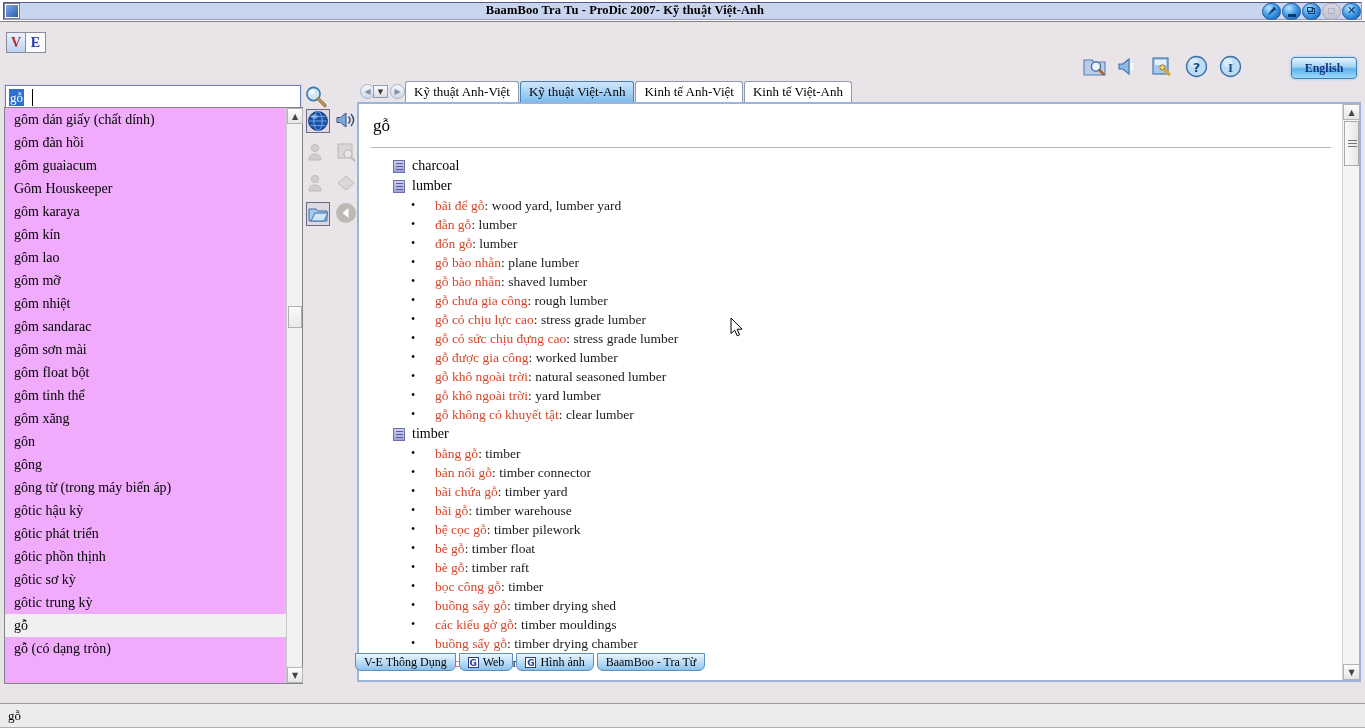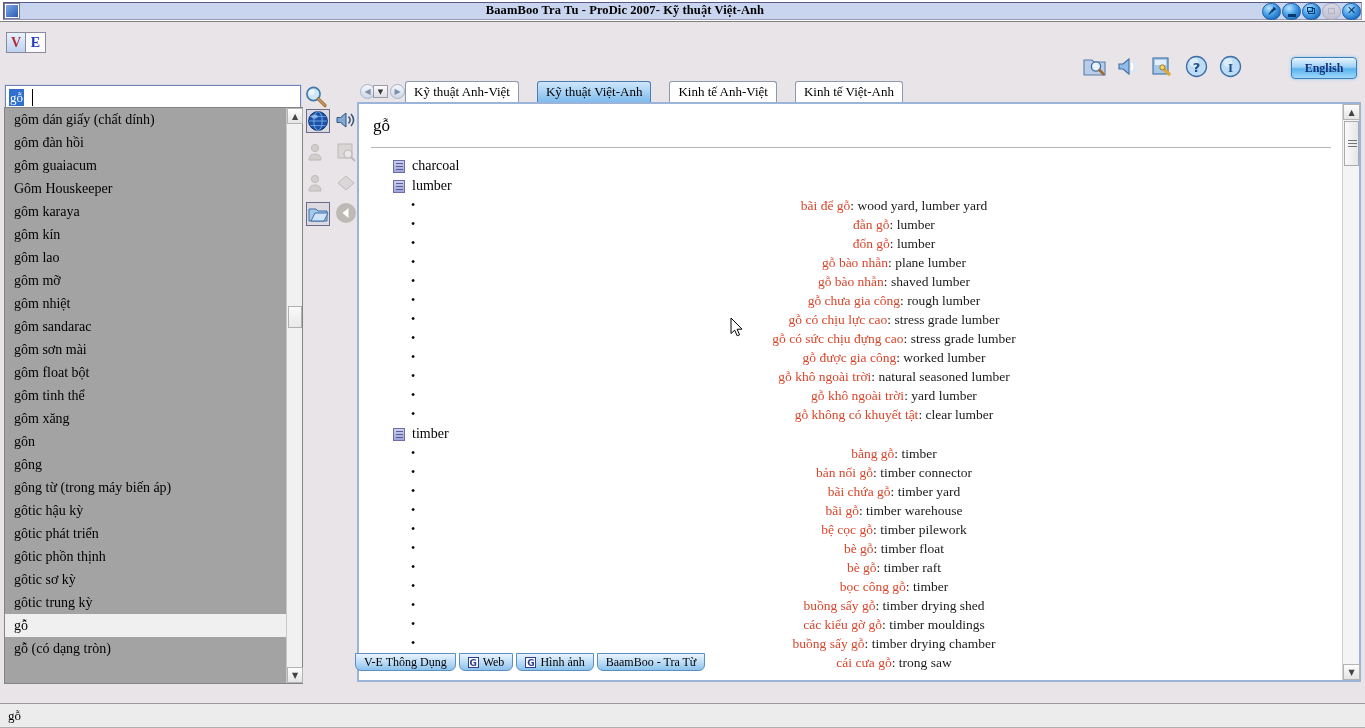--- a/index.html
+++ b/index.html
@@ -132,21 +132,21 @@
     border: 1px solid #3f7fb8;
     box-shadow: 0 0 3px #86c8ef;
     display: flex; align-items: center; justify-content: center;
     font-family: "Liberation Serif", serif;
     font-size: 12px; font-weight: bold; color: #16327a;
   }
 
   
   #wordlist-frame {
     position: absolute; left: 4px; top: 107px; width: 299px; height: 577px;
-    background: #a3a3a3;
+    background: #f0abfc;
     border: 1px solid #848484;
   }
   #wordlist {
     position: absolute; left: 0; top: 0; width: 281px; height: 575px;
     overflow: hidden;
   }
   .word-item {
     height: 23px; line-height: 23px;
     padding-left: 9px;
     font-family: "Liberation Serif", serif;
@@ -219,21 +219,21 @@
     height: 21px;
     padding: 0 8px;
     line-height: 20px;
     font-family: "Liberation Serif", serif;
     font-size: 13px;
     color: #000;
     background: #ffffff;
     border: 1px solid #8d9aae;
     border-bottom: none;
     border-radius: 3px 3px 0 0;
-    margin-right: 18px;
+    margin-right: 1px;
     white-space: nowrap;
   }
   .tab.active {
     background: linear-gradient(180deg,#cfe6fb 0%, #a8d2f5 50%, #7fbcee 100%);
     border-color: #4a7fb5;
     font-weight: normal;
   }
 
   #content-frame {
     position: absolute; left: 357px; top: 102px; width: 1004px; height: 580px;
@@ -273,21 +273,20 @@
     box-shadow: 0 3px 0 #5d5d95, 0 6px 0 #5d5d95;
   }
   .entry-row {
     height: 19px; line-height: 19px;
     padding-left: 64px;
     font-family: "Liberation Serif", serif;
     font-size: 13.5px;
     color: #1a1a1a;
     position: relative;
     white-space: nowrap;
-    text-align: center;
   }
   .entry-row:before {
     content: "\2022";
     position: absolute; left: 40px; top: 0;
     color: #000; font-size: 12px;
   }
   .vn { color: #d9452a; }
   .en { color: #1a1a1a; }
 
   #content-scroll {

